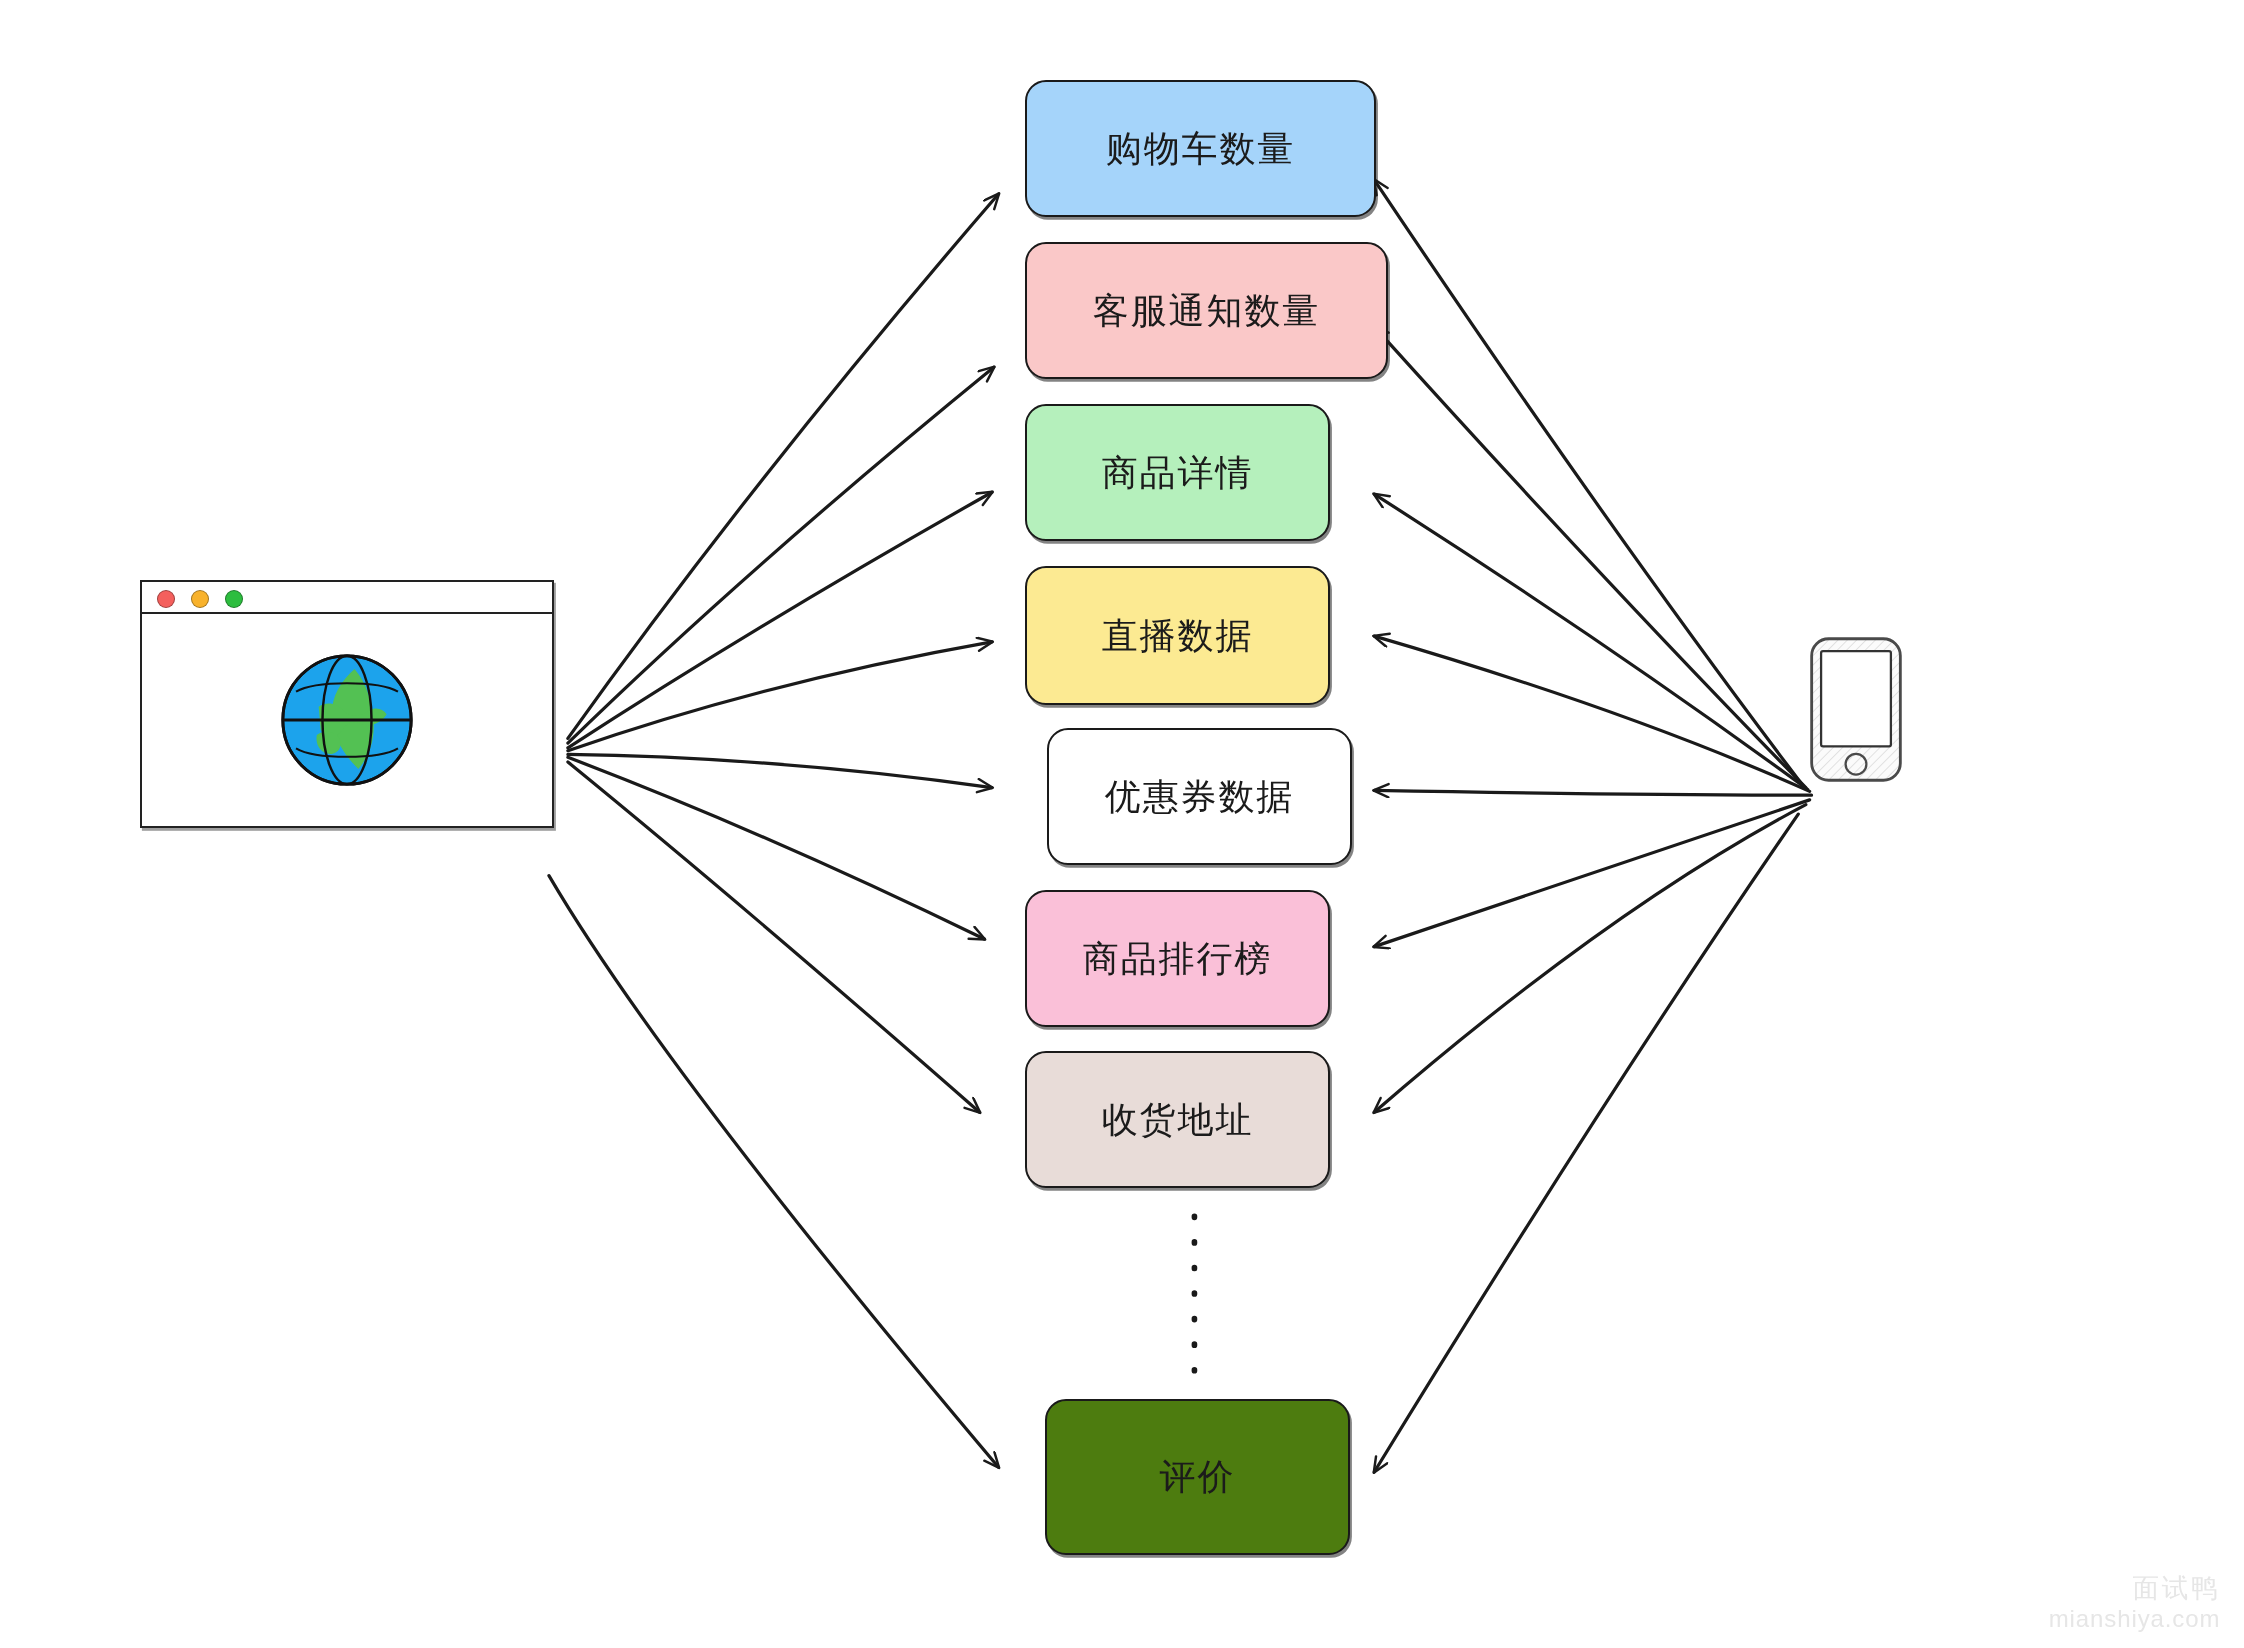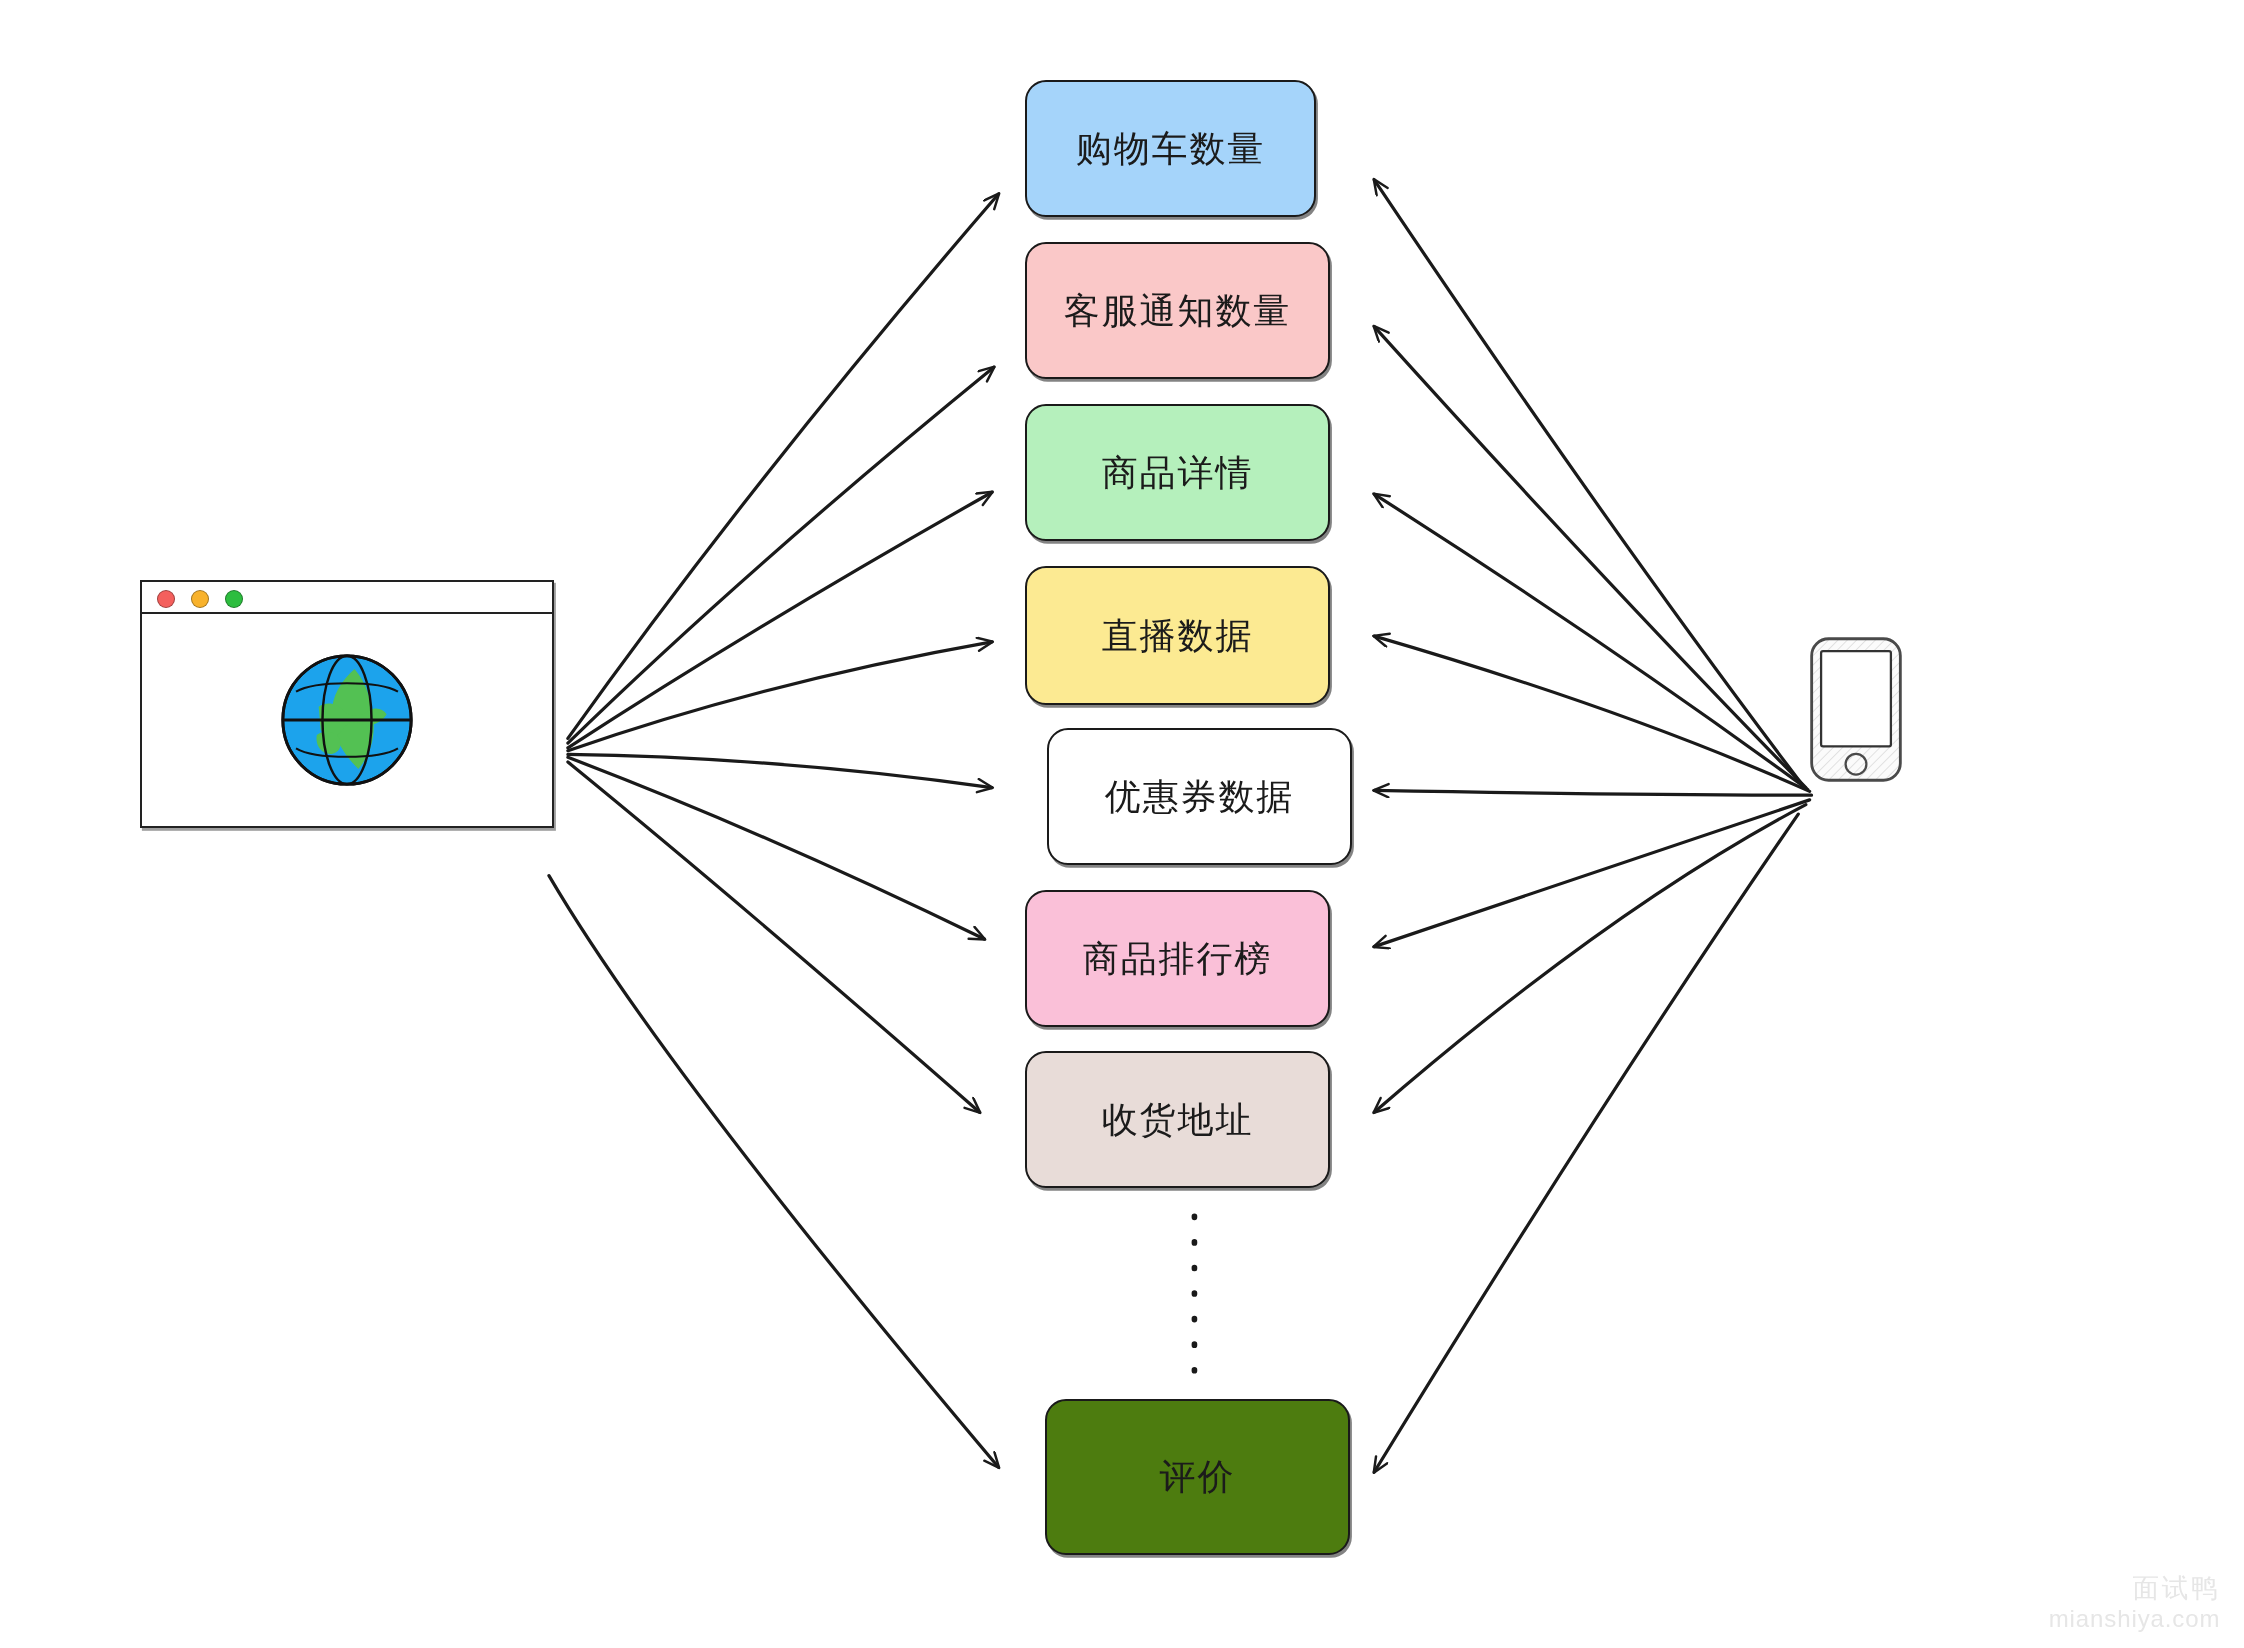--- a/index.html
+++ b/index.html
@@ -180,25 +180,25 @@
         <rect width="7" height="7" fill="#fbfbfb"></rect>
         <line x1="0" y1="0" x2="0" y2="7" stroke="#d2d2d2" stroke-width="1.3"></line>
       </pattern>
     </defs>
     <rect x="6" y="5" width="94" height="150" rx="18" ry="18" fill="url(#hatch)" stroke="#4a4a4a" stroke-width="3"></rect>
     <rect x="16" y="18" width="74" height="101" rx="2" ry="2" fill="#ffffff" stroke="#333" stroke-width="2.4"></rect>
     <circle cx="53" cy="138" r="11" fill="url(#hatch)" stroke="#4a4a4a" stroke-width="2.4"></circle>
   </svg>
 </div>
 
-<div class="node" style="left:1025px; top:80px; width:291px; height:137px; background:#a5d4fa;">
+<div class="node" style="left:1025px; top:80px; width:351px; height:137px; background:#a5d4fa;">
   <span class="node-label">购物车数量</span>
 </div>
 
-<div class="node" style="left:1025px; top:242px; width:305px; height:137px; background:#fac8c8;">
+<div class="node" style="left:1025px; top:242px; width:363px; height:137px; background:#fac8c8;">
   <span class="node-label">客服通知数量</span>
 </div>
 
 <div class="node" style="left:1025px; top:404px; width:305px; height:137px; background:#b5f0bc;text-align:center;">
   <span class="node-label">商品详情</span>
 </div>
 
 <div class="node" style="left:1025px; top:566px; width:305px; height:139px; background:#fcea92;">
   <span class="node-label">直播数据</span>
 </div>

